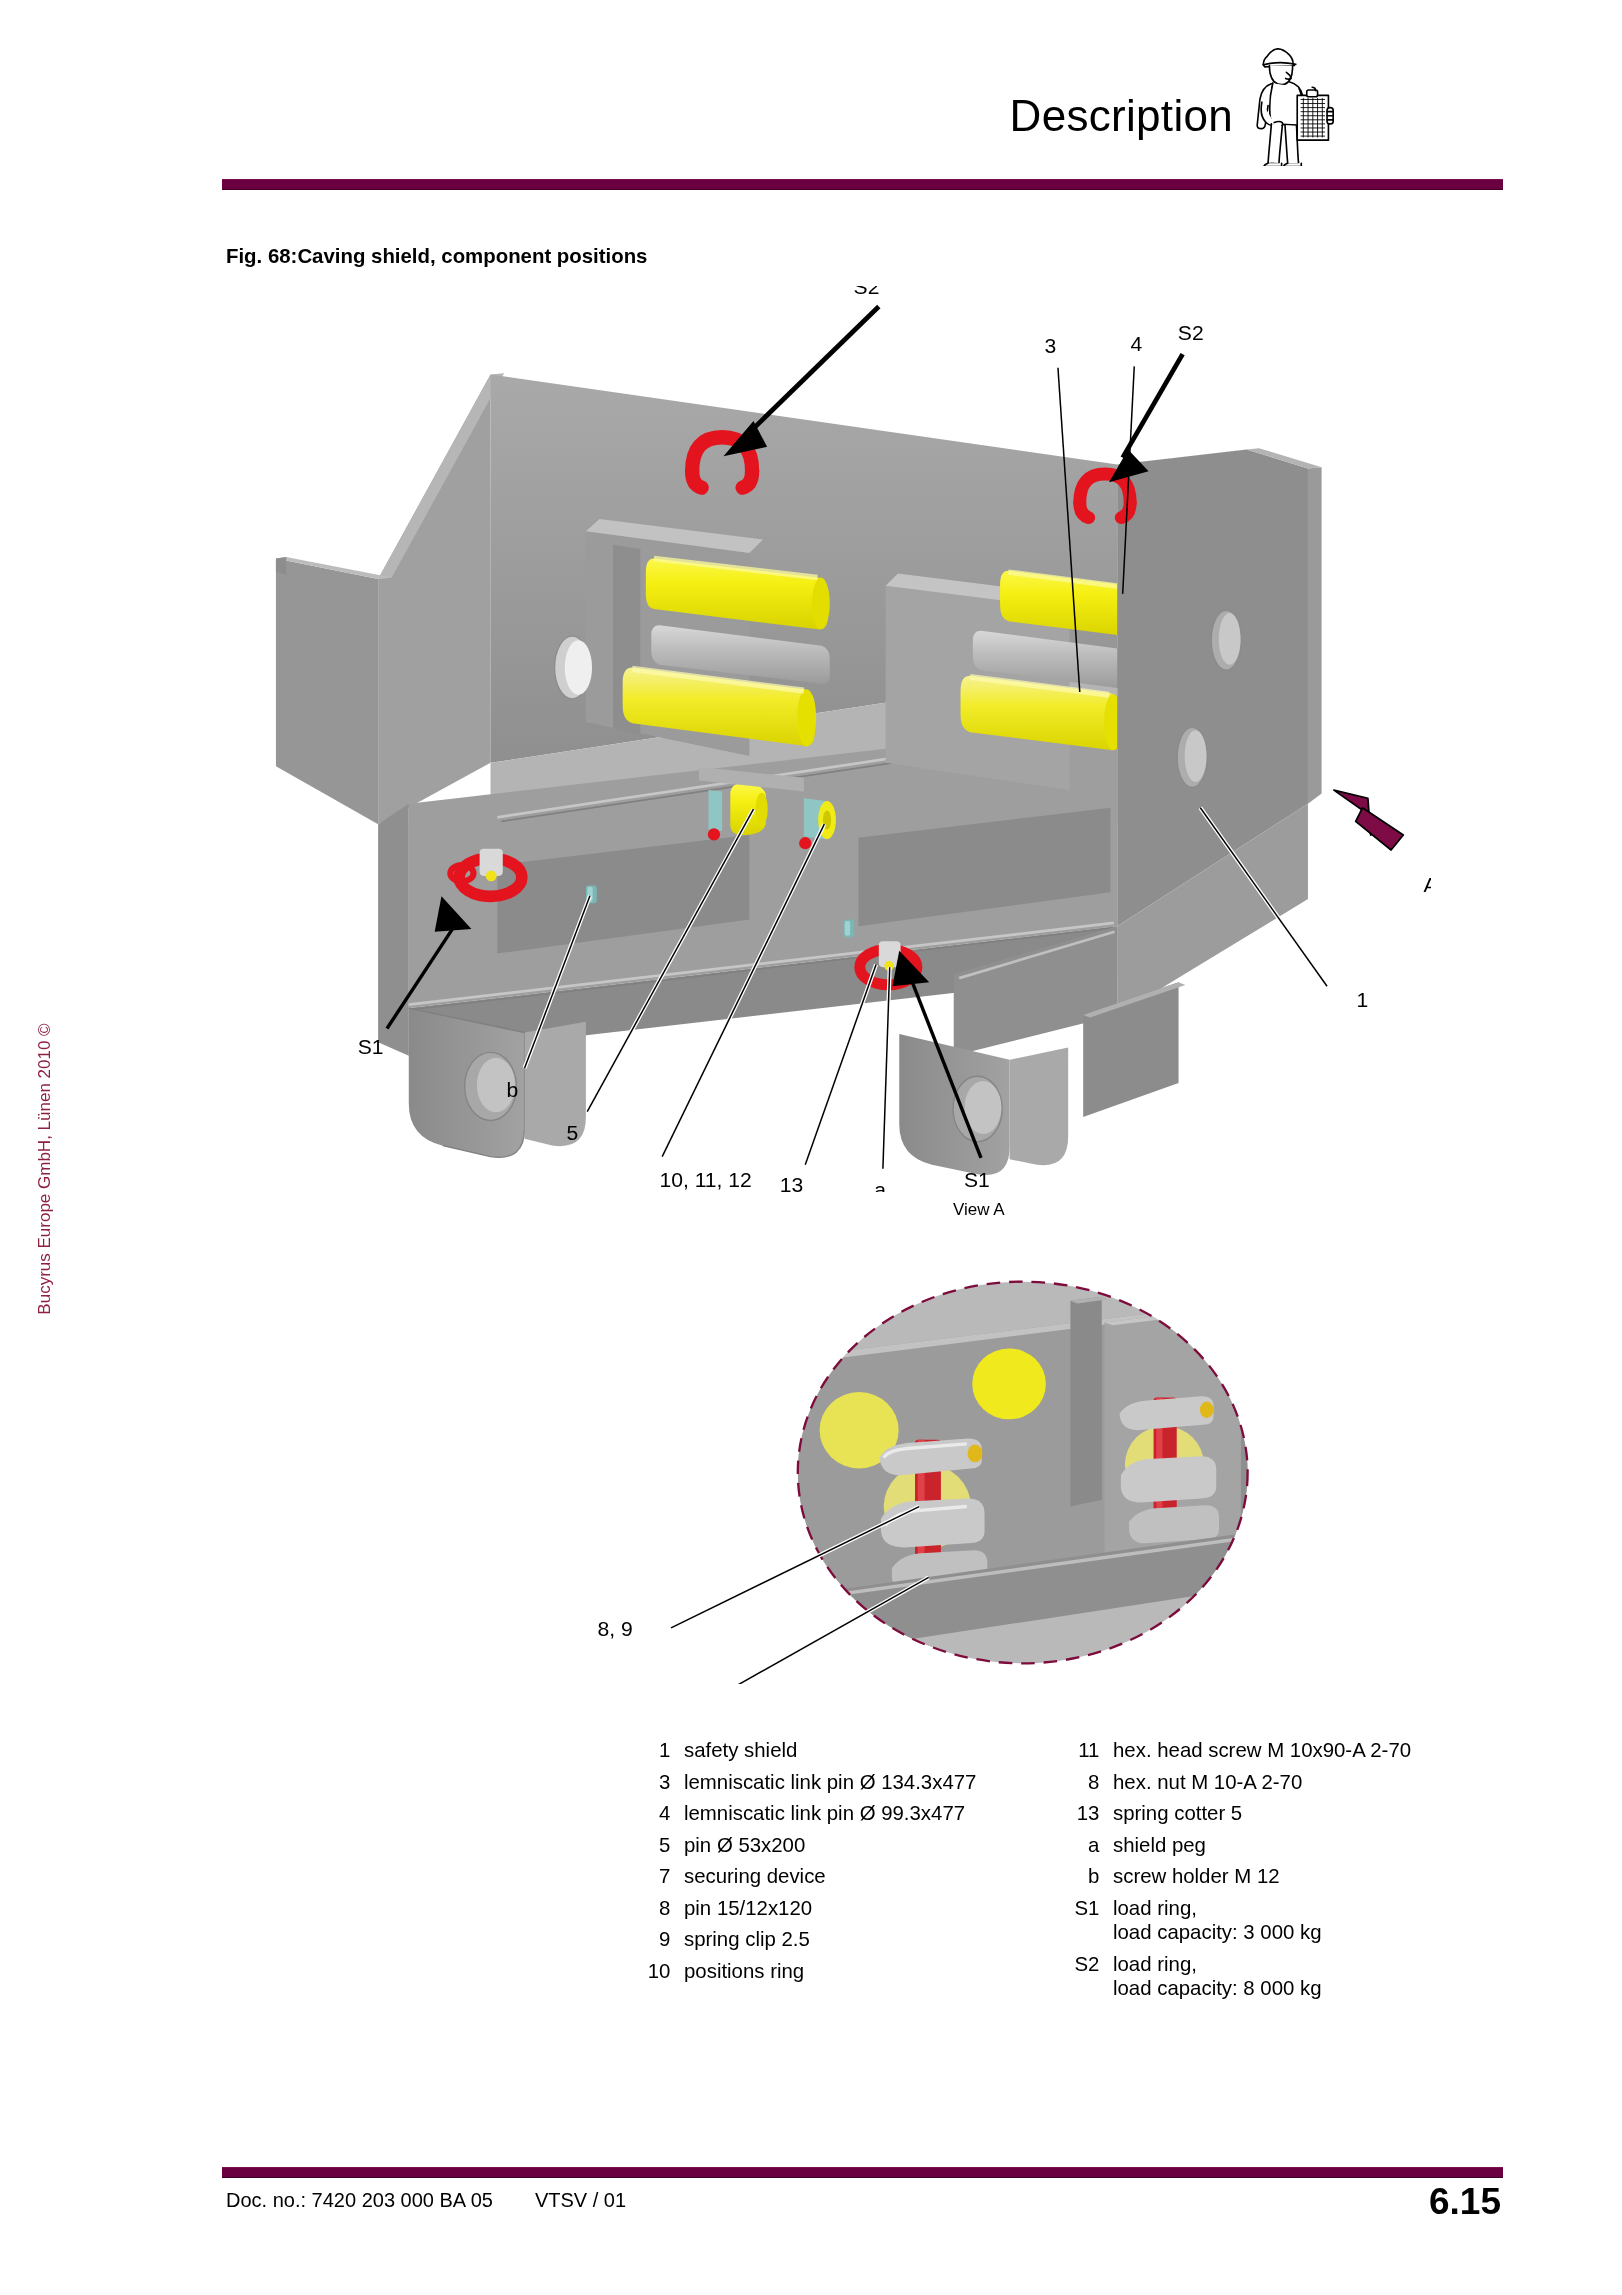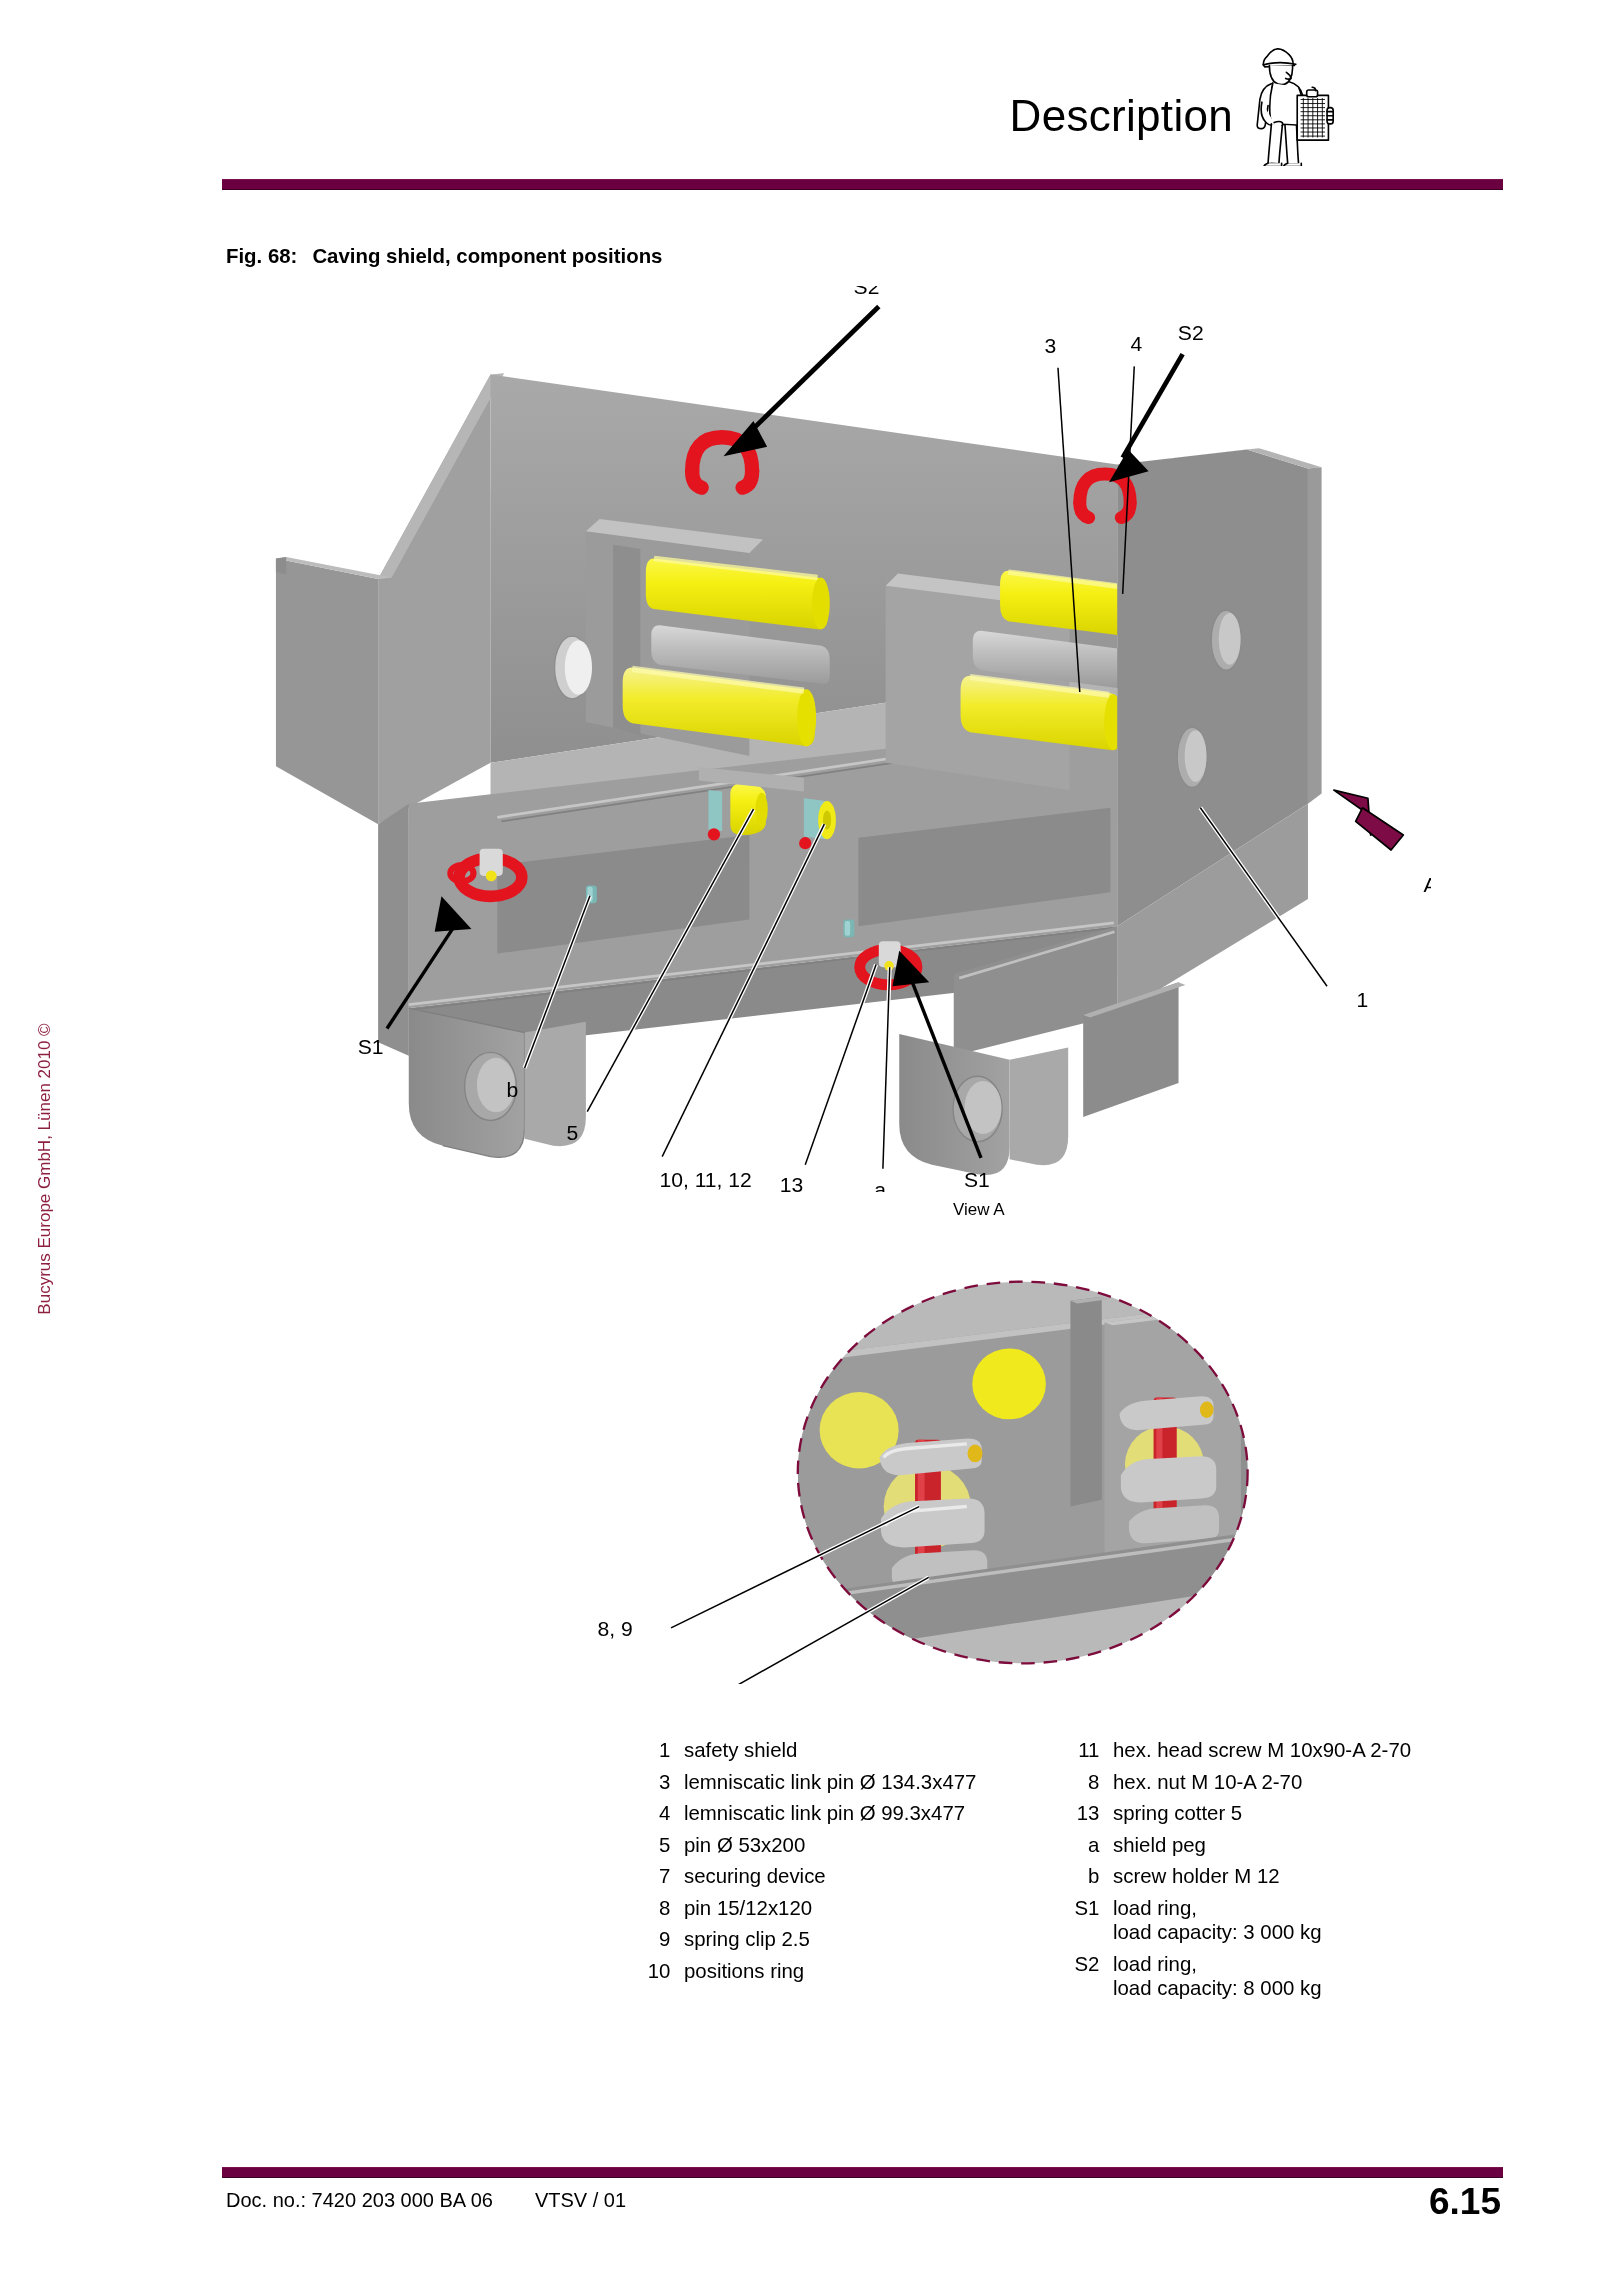--- a/index.html
+++ b/index.html
@@ -28,21 +28,21 @@
     position:absolute;left:-262px;top:1159px;width:613px;
     transform:rotate(-90deg);transform-origin:center center;
     font-size:17px;color:#8e2040;white-space:nowrap;text-align:center;
   }
 
   
   #fig-caption{
     position:absolute;left:226px;top:245px;
     font-size:20.4px;font-weight:bold;white-space:nowrap;
   }
-  #fig-caption .num{margin-right:15px;}
+  #fig-caption .num{}
 
   
   #figure-main{position:absolute;left:204px;top:286px;width:1227px;height:906px;}
   #figure-main svg{width:100%;height:100%;display:block;}
 
   
   #view-a-block{position:absolute;left:532px;top:1186px;width:886px;height:498px;}
   #view-a-title{
     position:absolute;left:421px;top:13.6px;font-size:17px;white-space:nowrap;
   }
@@ -536,18 +536,18 @@
       <div class="legend-row">
           <span class="legend-key">S2</span>
           <span class="legend-val">load ring,
 load capacity: 8 000 kg</span>
         </div>
     </div>
   </div>
 
   <div id="footer-rule"></div>
   <div id="footer-doc">
-    <span>Doc. no.: 7420 203 000 BA 06</span><span class="sep"></span><span>VTSV / 01</span>
+    <span>Doc. no.: 7420 203 000 BA 05</span><span class="sep"></span><span>VTSV / 01</span>
   </div>
   <div id="page-no">6.15</div>
 
 </div>
 
 
 </body></html>

